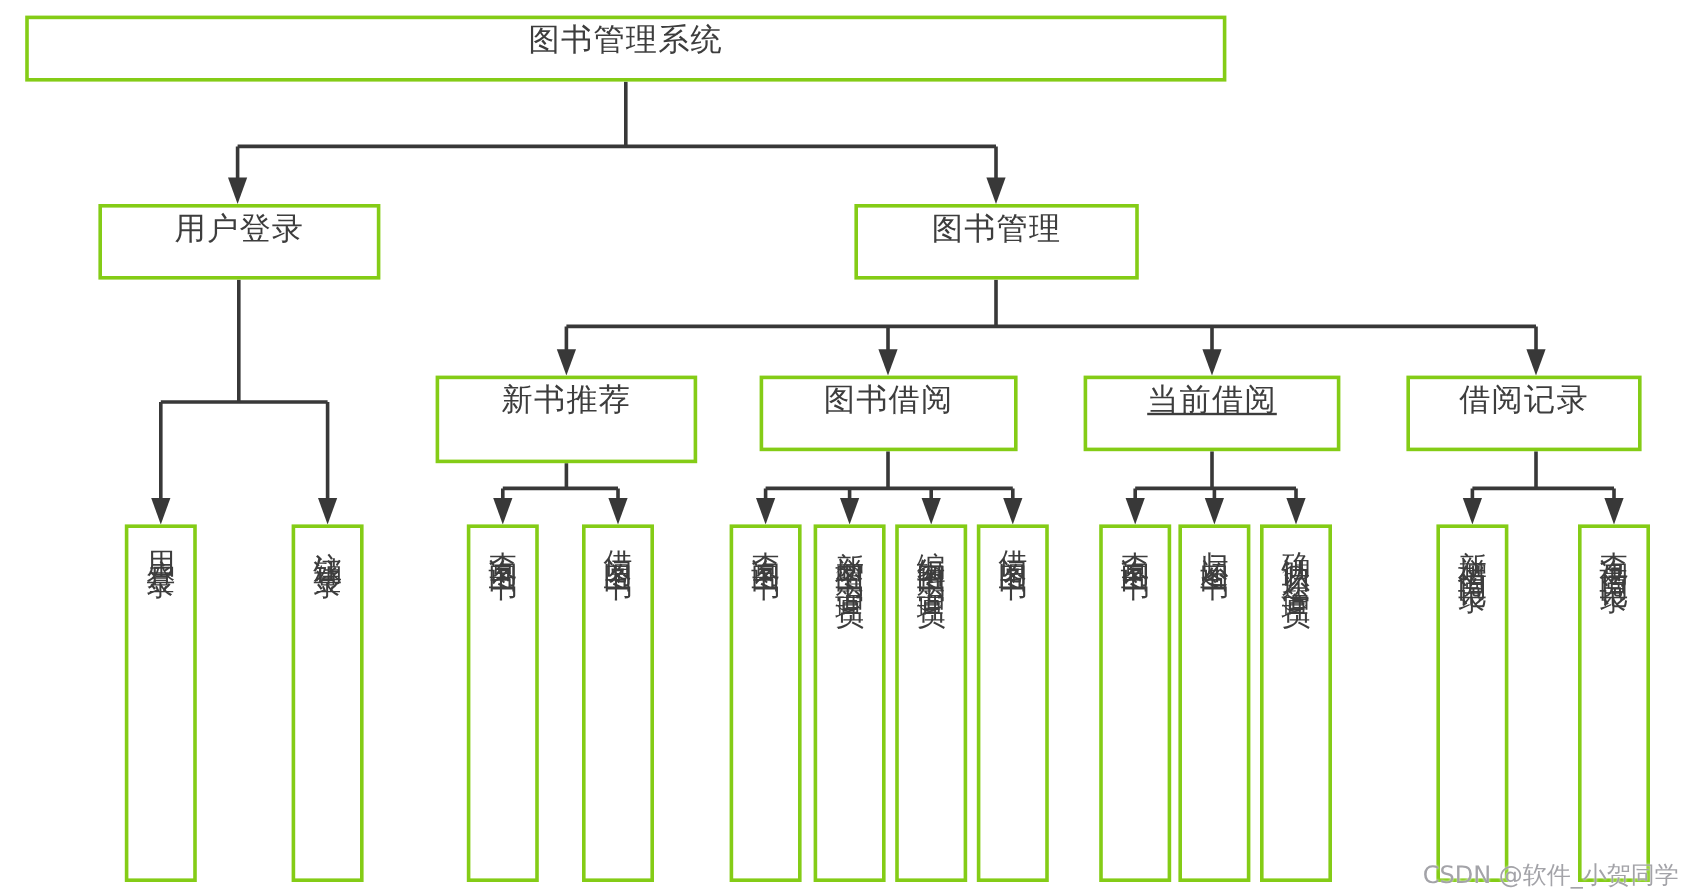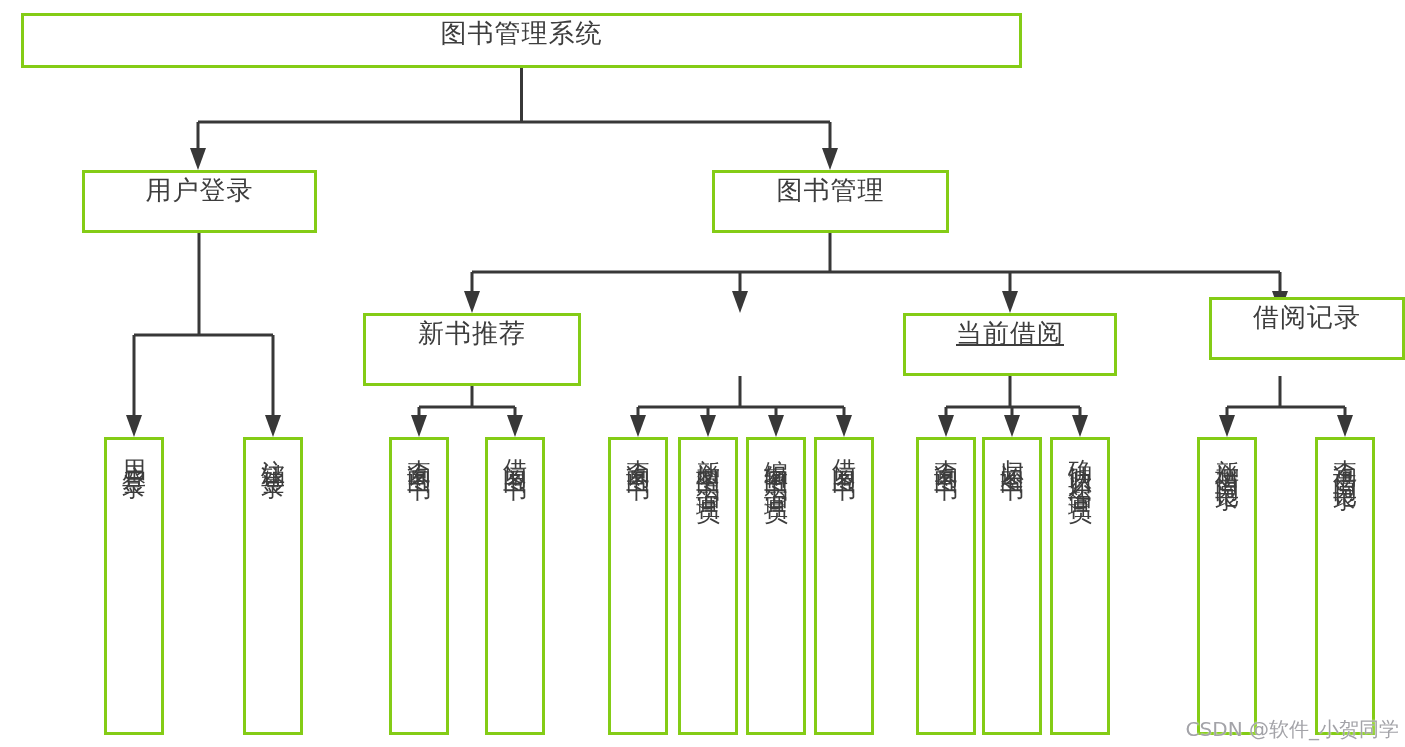--- a/index.html
+++ b/index.html
@@ -34,21 +34,21 @@
     letter-spacing: 6px;
     line-height: 1;
   }
   
   #n-root           { left: 21px;   top: 13px;  width: 1001px; height: 55px; }
   #n-user-login     { left: 82px;   top: 170px; width: 235px;  height: 63px; }
   #n-book-mgmt      { left: 712px;  top: 170px; width: 237px;  height: 63px; }
   #n-new-book       { left: 363px;  top: 313px; width: 218px;  height: 73px; }
   #n-book-borrow    { left: 633px;  top: 313px; width: 215px;  height: 63px; }
   #n-current-borrow { left: 903px;  top: 313px; width: 214px;  height: 63px; text-decoration: underline; }
-  #n-borrow-record  { left: 1172px; top: 297px; width: 196px;  height: 63px; margin-left: 37px; }
+  #n-borrow-record  { left: 1172px; top: 313px; width: 196px;  height: 63px; }
   .leaf { top: 437px; width: 60px; height: 298px; }
   #n-leaf-user-login { left: 104px; }
   #n-leaf-logout     { left: 243px; }
   #n-leaf-nb-query   { left: 389px; }
   #n-leaf-nb-borrow  { left: 485px; }
   #n-leaf-bb-query   { left: 608px; }
   #n-leaf-bb-add     { left: 678px; }
   #n-leaf-bb-edit    { left: 746px; }
   #n-leaf-bb-borrow  { left: 814px; }
   #n-leaf-cb-query   { left: 916px; }
@@ -131,20 +131,23 @@
   <div class="node hnode" id="n-user-login">
     <span class="label">用户登录</span>
   </div>
   <div class="node hnode" id="n-book-mgmt">
     <span class="label">图书管理</span>
   </div>
 
   <div class="node hnode" id="n-new-book">
     <span class="label">新书推荐</span>
   </div>
+  <div class="node hnode" id="n-book-borrow">
+    <span class="label">图书借阅</span>
+  </div>
   <div class="node hnode" id="n-current-borrow">
     <span class="label">当前借阅</span>
   </div>
   <div class="node hnode" id="n-borrow-record">
     <span class="label">借阅记录</span>
   </div>
 
   <div class="node vnode leaf" id="n-leaf-user-login">
     <span class="vlabel">用户登录</span>
   </div>

